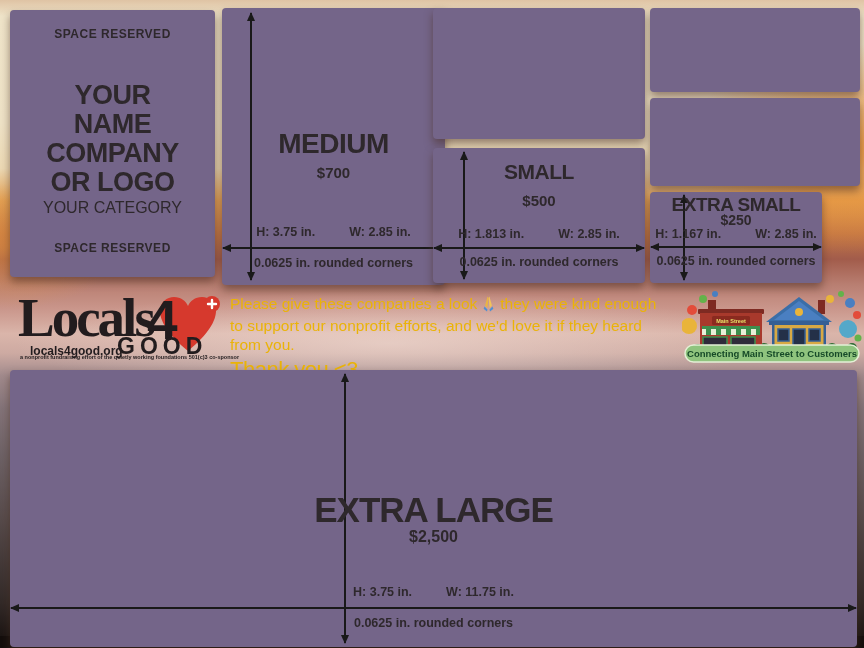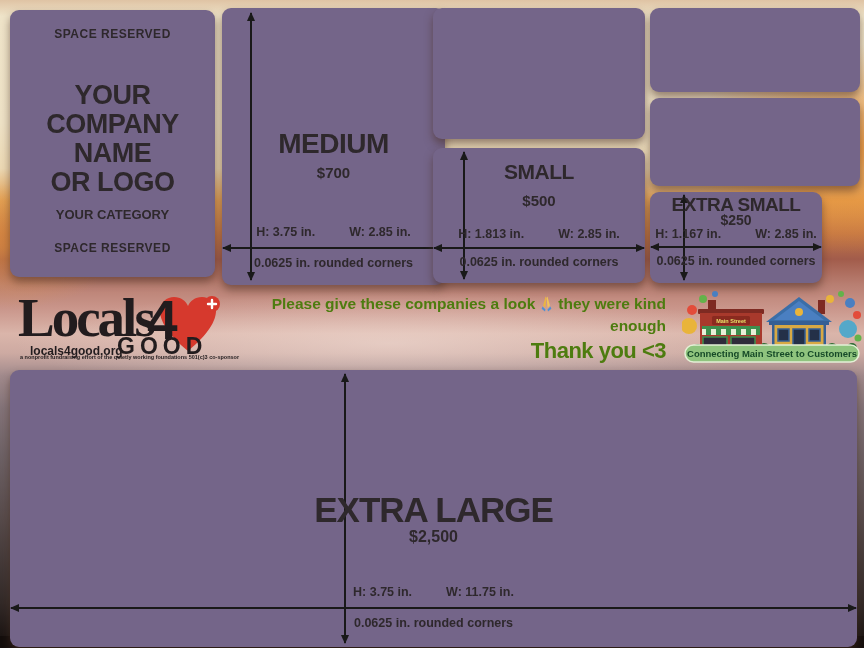--- a/index.html
+++ b/index.html
@@ -11,70 +11,70 @@
       radial-gradient(ellipse 230px 150px at 98% 23%, rgba(233,142,48,.9), rgba(233,142,48,0) 70%),
       radial-gradient(ellipse 160px 90px at 1% 38%, rgba(231,150,60,.55), rgba(231,150,60,0) 70%),
       radial-gradient(ellipse 500px 70px at 45% 53%, rgba(244,226,218,.55), rgba(244,226,218,0) 75%),
       linear-gradient(180deg,
         #dfc3a4 0%, #efe4c9 2.5%, #eee2c6 19%, #ecd9b4 26%,
         #e2a156 31%, #c47847 36%, #a25c4b 40%, #b97f72 44%,
         #c9958a 47.5%, #dab5aa 51.5%, #cdaaa2 54.5%, #a18a8c 58%,
         #837378 63%, #6e6266 70%, #574b4b 80%, #332a28 93%, #150f0d 100%);}
   .bg-darkstrip{position:absolute;left:0;right:0;bottom:0;height:12px;background:#140e0c;}
   
-  .card{position:absolute;background:#746589;border-radius:9px;
+  .card{position:absolute;background:#746589;border-radius:4px;
     box-shadow:0 5px 9px rgba(72,46,34,.55);color:#2e282c;}
   .card .title{position:absolute;left:0;right:0;text-align:center;font-weight:bold;letter-spacing:-.5px;}
   .card .price{position:absolute;left:0;right:0;text-align:center;font-weight:bold;font-size:15px;}
   .dims-row{position:absolute;left:0;right:0;display:flex;justify-content:center;gap:34px;
     font-weight:bold;font-size:12.5px;}
   .corners{position:absolute;left:0;right:0;text-align:center;font-weight:bold;font-size:12.5px;}
   
   .arr-v{position:absolute;width:2px;background:#191919;}
   .arr-v::before,.arr-v::after{content:"";position:absolute;left:-3.5px;border-left:4.5px solid transparent;border-right:4.5px solid transparent;}
   .arr-v::before{top:-1px;border-bottom:9px solid #191919;}
   .arr-v::after{bottom:-1px;border-top:9px solid #191919;}
   .arr-h{position:absolute;height:2px;background:#191919;}
   .arr-h::before,.arr-h::after{content:"";position:absolute;top:-3.5px;border-top:4.5px solid transparent;border-bottom:4.5px solid transparent;}
   .arr-h::before{left:-1px;border-right:9px solid #191919;}
   .arr-h::after{right:-1px;border-left:9px solid #191919;}
   
   .company-inner{position:absolute;inset:0;display:flex;flex-direction:column;align-items:center;}
   .space-reserved{font-weight:bold;font-size:12px;letter-spacing:.5px;}
   .company-name{font-weight:bold;font-size:27px;line-height:29px;text-align:center;letter-spacing:-.5px;}
-  .company-cat{font-weight:bold;font-size:13px;margin-top:10px;}
+  .company-cat{font-weight:normal;font-size:16px;margin-top:2px;}
   
   .locals-logo span{position:absolute;color:#221c1e;}
   .w-locals{left:18px;top:286px;font-family:"Liberation Serif",serif;font-weight:bold;font-size:55px;letter-spacing:-3px;}
   .w-four{left:147px;top:288px;font-weight:bold;font-size:55px;letter-spacing:-2px;z-index:3;}
   .w-good{left:117px;top:333px;font-weight:bold;font-size:23px;letter-spacing:5px;color:#3a3430;z-index:3;}
   .w-url{left:30px;top:344px;font-weight:bold;font-size:12px;color:#d79d61;}
   .w-tagline{left:20px;top:354px;font-size:10px;color:#ddd2c0;transform:scale(.55);transform-origin:0 0;white-space:nowrap;font-weight:bold;}
   .heart-wrap{position:absolute;left:157px;top:295px;z-index:2;}
-  .msg{position:absolute;left:230px;top:294px;width:436px;text-align:right;color:#4d7c0f;font-weight:bold;}
+  .msg{position:absolute;left:230px;top:294px;width:436px;text-align:left;color:#eab308;font-weight:normal;}
   .msg .l1{font-size:15.5px;line-height:19px;}
   .msg .l2{font-size:15.5px;line-height:19px;}
   .msg .l3{font-size:22px;margin-top:3px;letter-spacing:-.5px;}
   .emoji{display:inline-block;vertical-align:-3px;margin:0 3px;}
   .mainstreet{position:absolute;left:682px;top:288px;}
 </style>
 </head>
 <body>
 
 <div id="canvas">
   <div class="bg"></div>
   <div class="bg-darkstrip"></div>
 
   <div class="card" style="left:10px;top:10px;width:205px;height:267px;">
     <div class="company-inner">
       <div class="space-reserved" style="margin-top:17px;">SPACE RESERVED</div>
       <div class="company-name" style="margin-top:40px;">
         <div>YOUR</div>
+        <div>NAME</div>
         <div>COMPANY</div>
-        <div>NAME</div>
         <div>OR LOGO</div>
       </div>
       <div class="company-cat">YOUR CATEGORY</div>
       <div class="space-reserved" style="margin-top:auto;margin-bottom:22px;">SPACE RESERVED</div>
     </div>
   </div>
 
   <div class="card" style="left:222px;top:8px;width:223px;height:277px;">
     <div class="arr-v" style="left:28px;top:5px;bottom:5px;"></div>
     <div class="title" style="top:120px;font-size:28px;">MEDIUM</div>
@@ -131,20 +131,21 @@
 
   <div class="msg">
     <div class="l1">
       <span>Please give these companies a look</span><span class="emoji"><svg width="17" height="16" viewBox="0 0 17 16">
             <path d="M7.6,0.5 L5.1,9.5 L7.3,12 L8.5,2 Z" fill="#eab541"></path>
             <path d="M9.4,0.5 L11.9,9.5 L9.7,12 L8.5,2 Z" fill="#f2c457"></path>
             <path d="M4.6,10.5 L7.5,13.5 L7,15.5 L3.6,12.8 Z" fill="#4f8fd2"></path>
             <path d="M12.4,10.5 L9.5,13.5 L10,15.5 L13.4,12.8 Z" fill="#4f8fd2"></path>
           </svg></span><span>they were kind enough</span>
     </div>
+    <div class="l2">to support our nonprofit efforts, and we'd love it if they heard from you.</div>
     <div class="l3">Thank you &lt;3</div>
   </div>
 
   <div class="mainstreet">
     <svg width="180" height="78" viewBox="0 0 180 78">
 
       <circle cx="10" cy="22" r="5" fill="#e34c3a"></circle>
         <circle cx="21" cy="11" r="4" fill="#63b34a"></circle>
       <circle cx="33" cy="6" r="3" fill="#4a7fc1"></circle>
         <circle cx="7" cy="38" r="8" fill="#e9b43a"></circle>

